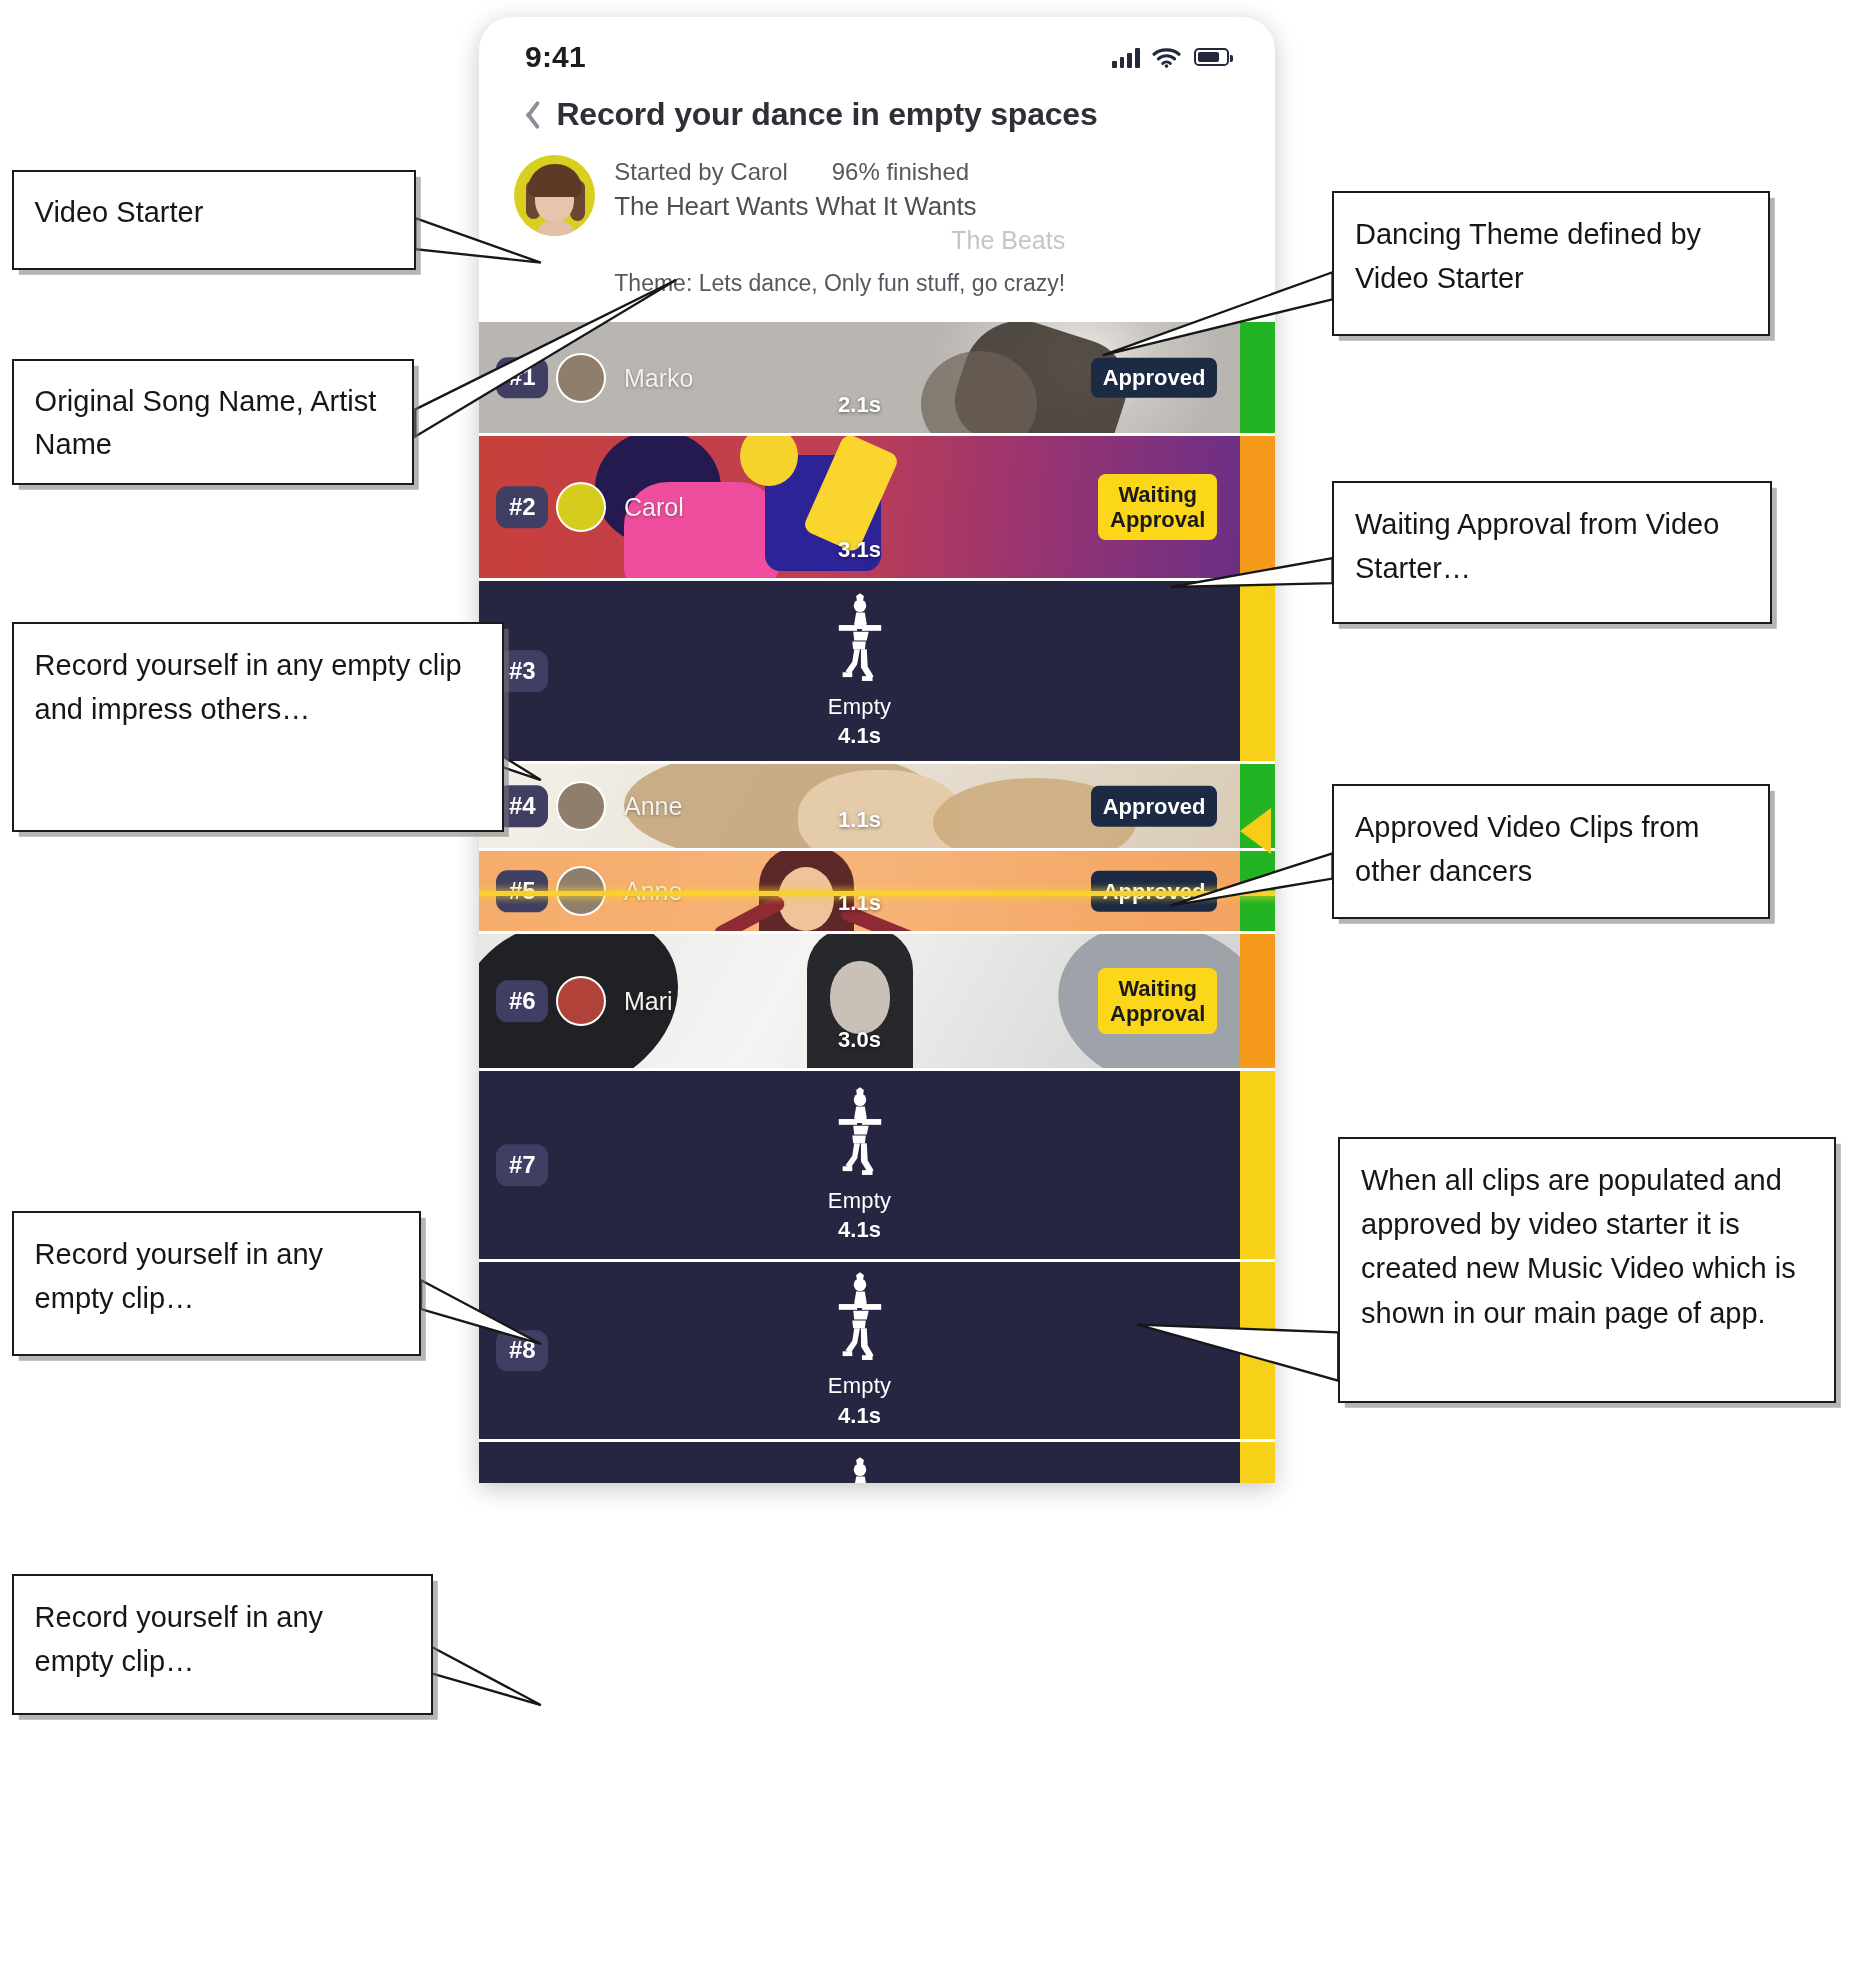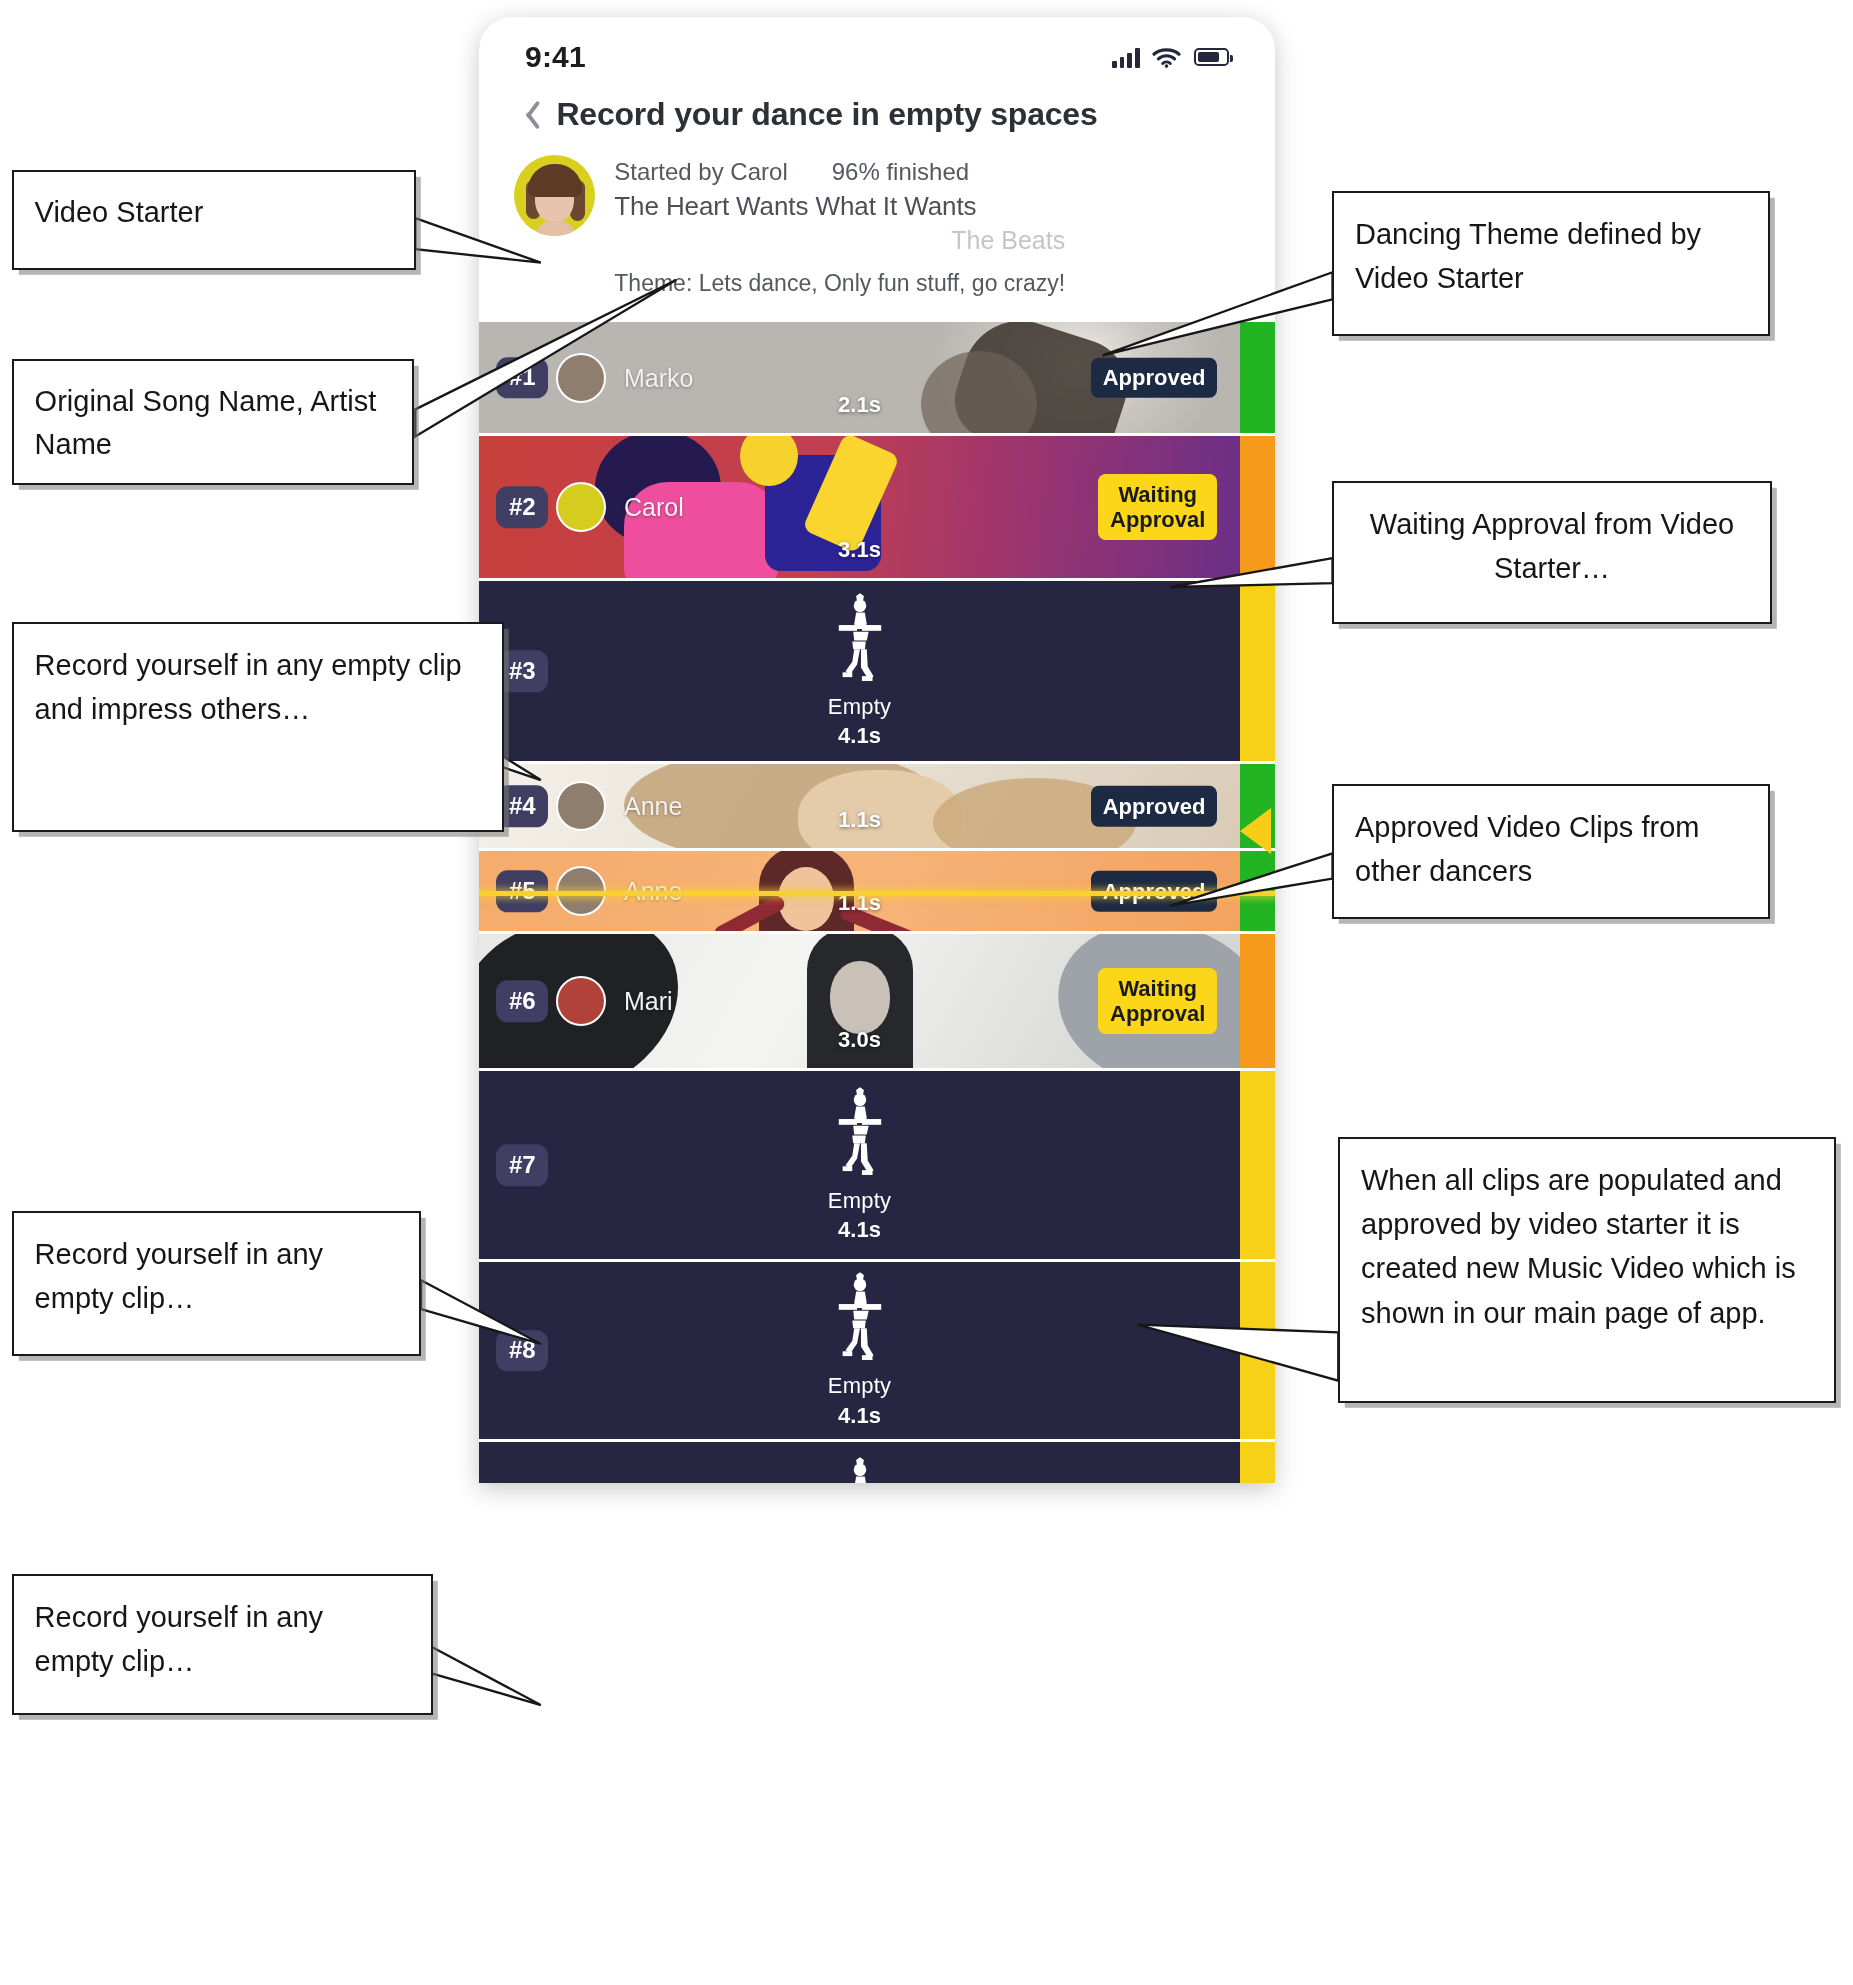--- a/index.html
+++ b/index.html
@@ -451,21 +451,21 @@
 <div class="callout" id="c-original-song" style="left:11.6px; top:359px; width:402px; height:126px;">Original Song Name, Artist Name</div>
 
 <div class="callout tall" id="c-record-impress" style="left:11.6px; top:622px; width:492px; height:210px;">Record yourself in any empty clip and impress others…</div>
 
 <div class="callout tall" id="c-record-empty-1" style="left:11.6px; top:1211px; width:409px; height:145px;">Record yourself in any empty clip…</div>
 
 <div class="callout tall" id="c-record-empty-2" style="left:11.6px; top:1574px; width:421px; height:141px;">Record yourself in any empty clip…</div>
 
 <div class="callout tall" id="c-dancing-theme" style="left:1332px; top:191px; width:438px; height:145px;">Dancing Theme defined by Video Starter</div>
 
-<div class="callout tall" id="c-waiting-note" style="left:1332px; top:481px; width:440px; height:143px;text-align:center;">Waiting Approval from Video Starter…</div>
+<div class="callout tall" id="c-waiting-note" style="left:1332px; top:481px; width:440px; height:143px;">Waiting Approval from Video Starter…</div>
 
 <div class="callout tall" id="c-approved-note" style="left:1332px; top:784px; width:438px; height:135px;">Approved Video Clips from other dancers</div>
 
 <div class="callout tall" id="c-all-clips" style="left:1338px; top:1137px; width:498px; height:266px;">When all clips are populated and approved by video starter it is created new Music Video which is shown in our main page of app.</div>
 
 <svg class="leader" style="left:0; top:0; width:1854px; height:1985px;" viewBox="0 0 1920 2056" width="1854" height="1985">
   <g fill="#ffffff" stroke="#171717" stroke-width="2.4">
 
     <polygon points="430,226 560,272 430,258"></polygon>
 

